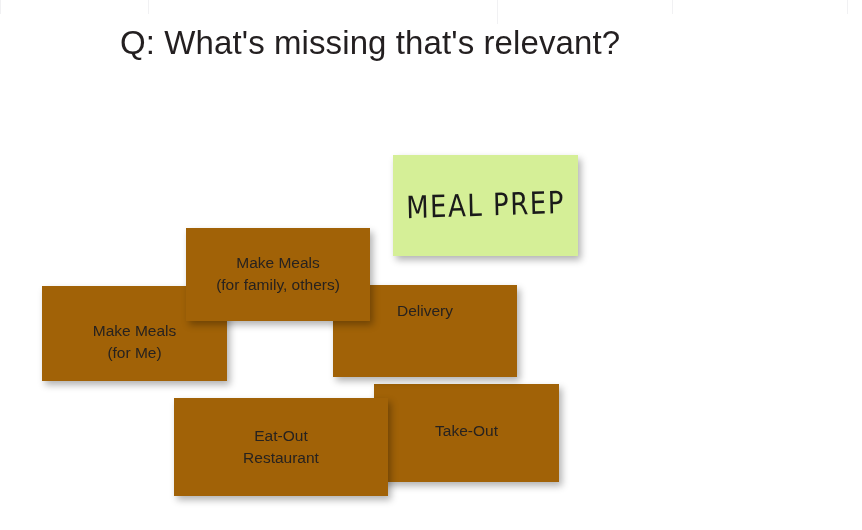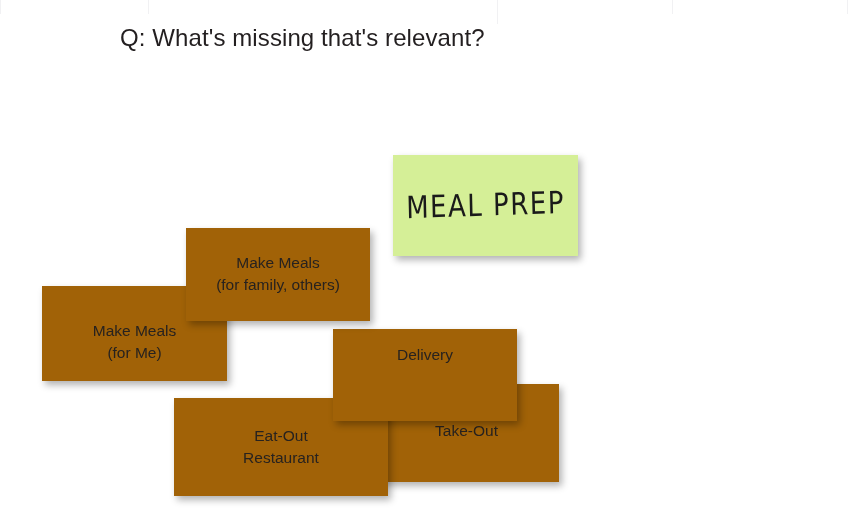--- a/index.html
+++ b/index.html
@@ -24,21 +24,21 @@
     width: 1px;
     height: 14px;
     background: #f1f1f3;
   }
   .guide.long { height: 24px; }
 
   #slide-title {
     position: absolute;
     left: 120px;
     top: 24px;
-    font-size: 24px;
+    font-size: 33px;
     font-weight: 400;
     color: #231f20;
     letter-spacing: 0.1px;
     white-space: nowrap;
   }
 
   .note {
     position: absolute;
     box-sizing: border-box;
     display: flex;
@@ -68,21 +68,21 @@
     letter-spacing: 1.5px;
     font-weight: 400;
     color: #1a1a1a;
     transform: scaleY(1.18) rotate(-1.6deg);
     transform-origin: center center;
   }
 
   
   #note-make-meals-me      { left: 42px;  top: 286px; width: 185px; height: 95px;  z-index: 2; }
   #note-make-meals-family  { left: 186px; top: 228px; width: 184px; height: 93px;  z-index: 4; }
-  #note-delivery           { left: 333px; top: 285px; width: 184px; height: 92px;  z-index: 3; margin-top: 44px; }
+  #note-delivery           { left: 333px; top: 285px; width: 184px; height: 92px;  z-index: 3; }
   #note-take-out           { left: 374px; top: 384px; width: 185px; height: 98px;  z-index: 2; }
   #note-eat-out            { left: 174px; top: 398px; width: 214px; height: 98px;  z-index: 2; }
   #note-meal-prep          { left: 393px; top: 155px; width: 185px; height: 101px; z-index: 5; }
 
   #note-make-meals-family .text { padding-bottom: 2px; }
   #note-delivery .text { position: relative; top: -20px; }
   #note-take-out .text { position: relative; top: -2px; }
   #note-make-meals-me .text { position: relative; top: 8px; }
 </style>
 </head>

